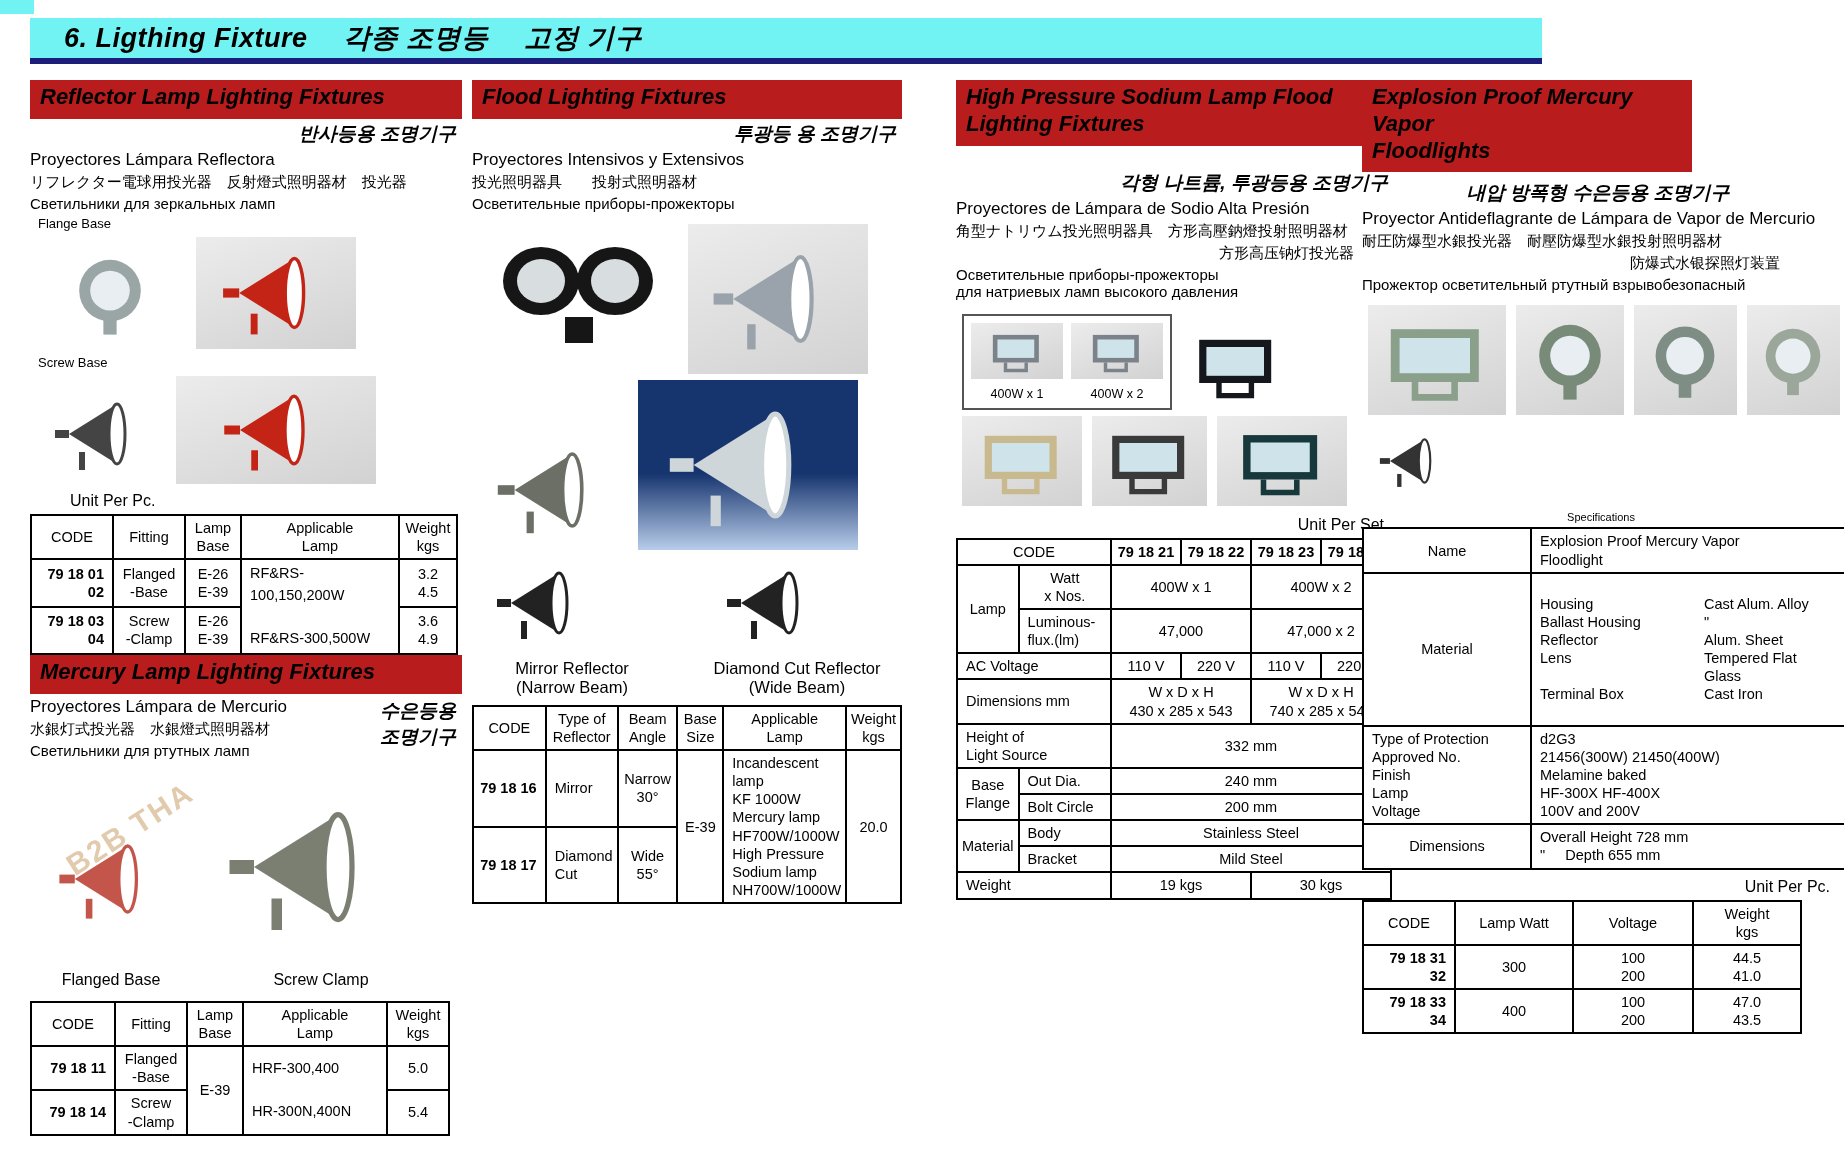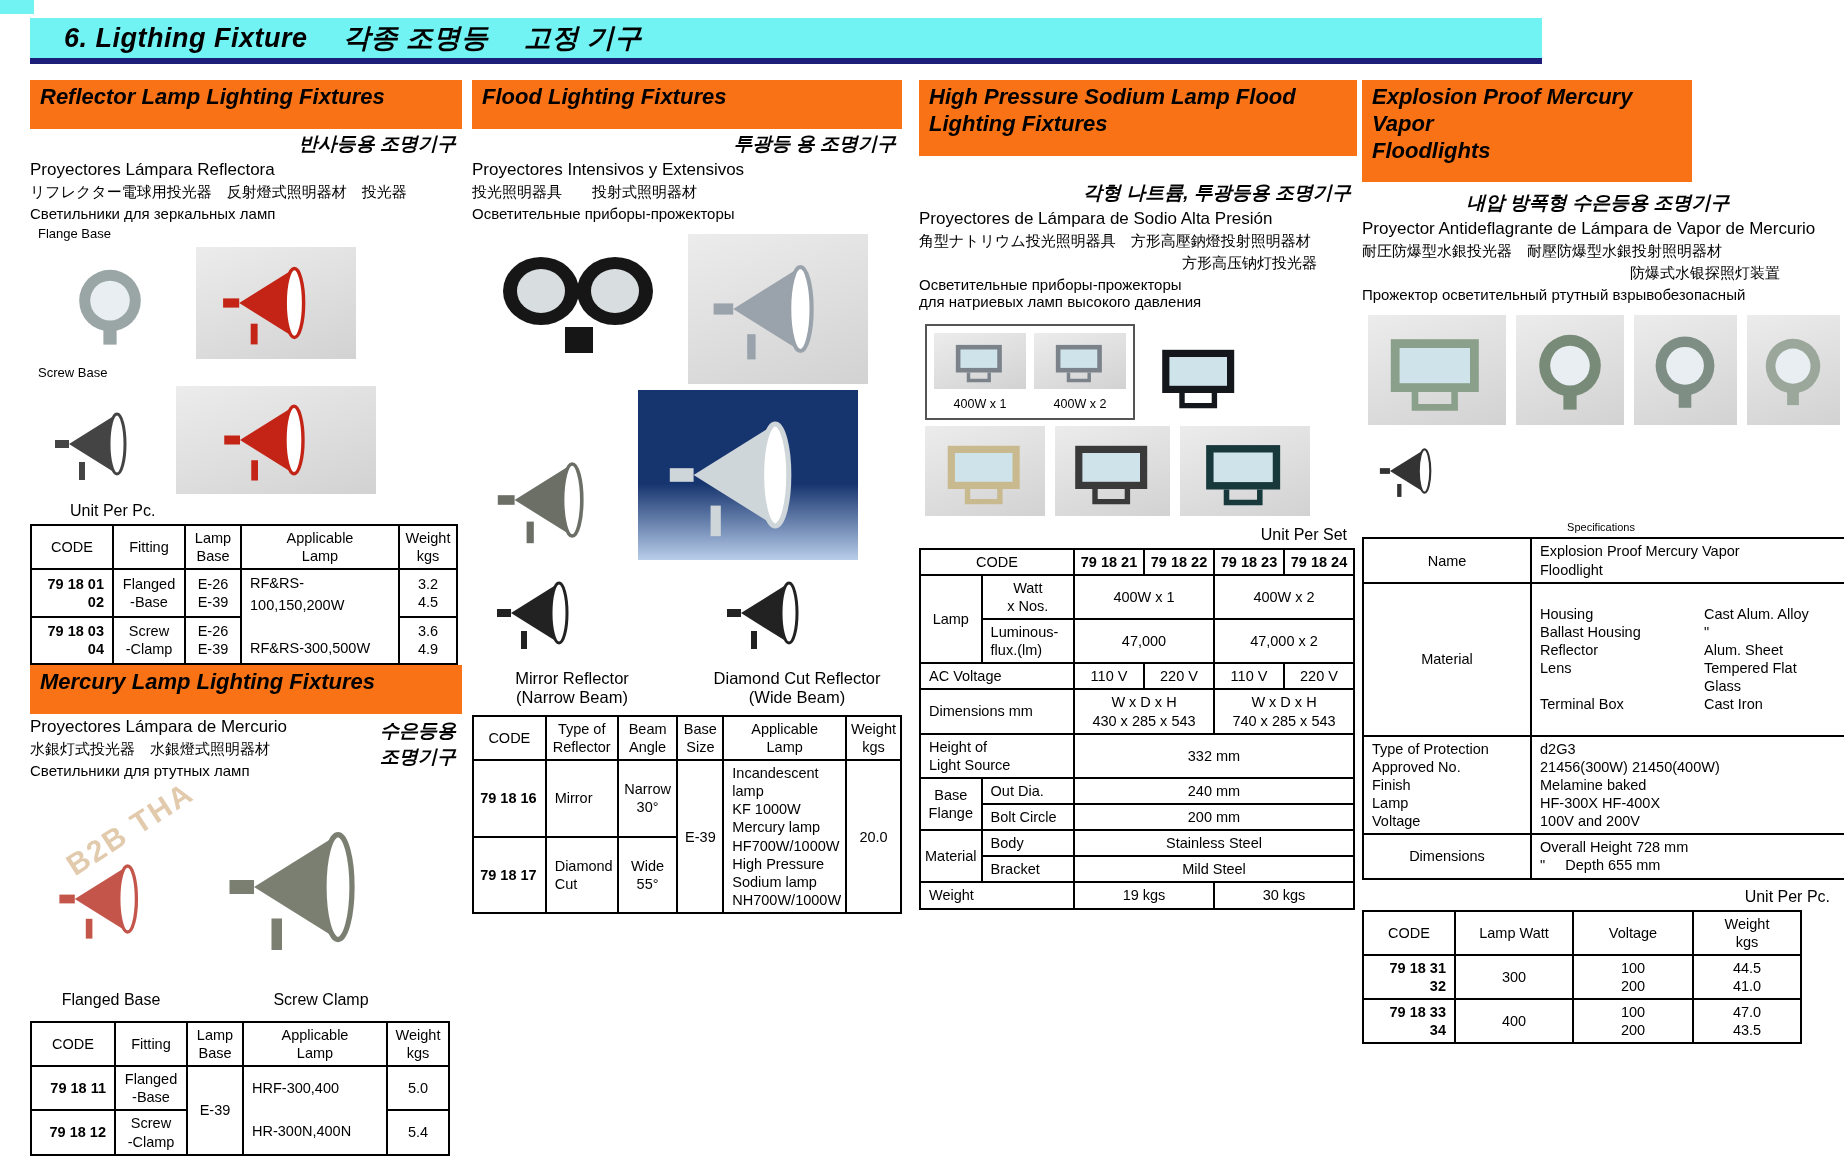--- a/index.html
+++ b/index.html
@@ -7,25 +7,25 @@
   .page { position:relative; width:1844px; height:1172px; background:#fff; overflow:hidden; }
 
   .corner-strip { position:absolute; left:0; top:0; width:34px; height:14px; background:#72f3f3; }
   .banner { position:absolute; left:30px; top:18px; width:1512px; height:46px; background:#72f3f3;
             border-bottom:6px solid #1d1d7a; display:flex; align-items:center; padding-left:34px;
             font-size:27px; font-weight:bold; font-style:italic; letter-spacing:.5px; }
 
   .col { position:absolute; top:80px; }
   .col1 { left:30px;  width:432px; }
   .col2 { left:472px; width:430px; }
-  .col3 { left:919px; width:438px; }
+  .col3 { left:956px; width:438px; }
   .col4 { left:1362px; width:478px; }
 
-  .sec-title { background:#f97316; font-weight:bold; font-style:italic; font-size:22px;
-               line-height:1.22; padding:4px 8px 18px 10px; white-space:pre-line; }
+  .sec-title { background:#b91c1c; font-weight:bold; font-style:italic; font-size:22px;
+               line-height:1.22; padding:4px 8px 8px 10px; white-space:pre-line; }
   .sub-ko { font-weight:bold; font-style:italic; font-size:19px; text-align:right; padding:2px 6px 0 0; white-space:pre-line;}
   .sub-es { font-size:17px; padding-top:3px; white-space:pre-line; }
   .sub-cjk { font-size:15px; padding-top:3px; white-space:pre-line; }
   .sub-ru { font-size:15px; padding-top:3px; white-space:pre-line; }
   .lbl { font-size:13px; padding:4px 0 2px 8px; }
   .unit { font-size:16px; padding:6px 0 4px 40px; }
   .unit-right { font-size:16px; text-align:right; padding:8px 10px 4px 0; }
 
   table { border-collapse:collapse; background:#fff; }
   th, td { border:2px solid #000; font-size:14.5px; padding:3px 4px; vertical-align:middle;
@@ -206,21 +206,21 @@
         <td class="code">79 18 11</td>
         <td>Flanged
 -Base</td>
         <td rowspan="2">E-39</td>
         <td rowspan="2" class="left gap2">HRF-300,400
 
 HR-300N,400N</td>
         <td>5.0</td>
       </tr>
       <tr>
-        <td class="code">79 18 12</td>
+        <td class="code">79 18 14</td>
         <td>Screw
 -Clamp</td>
         <td>5.4</td>
       </tr>
     </tbody>
       </table>
   </div>
 
   <div class="wm">B2B THA</div>
 

